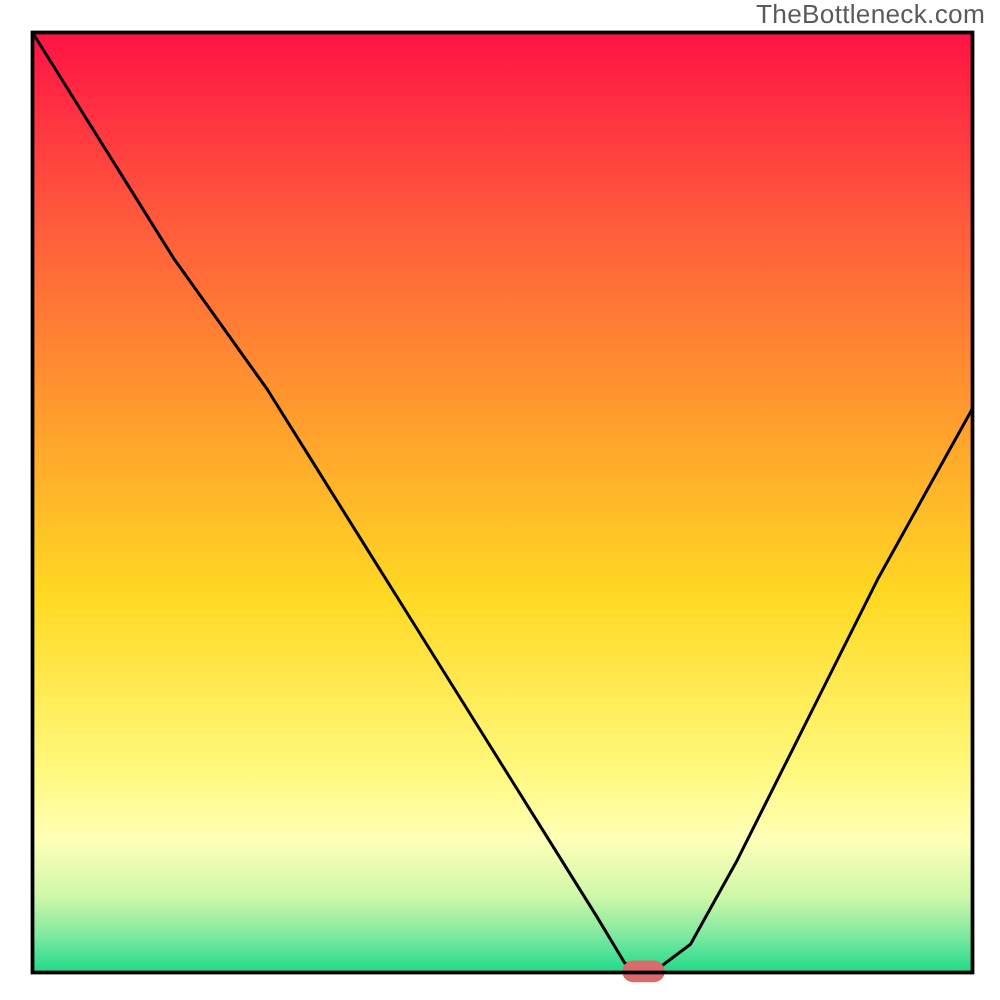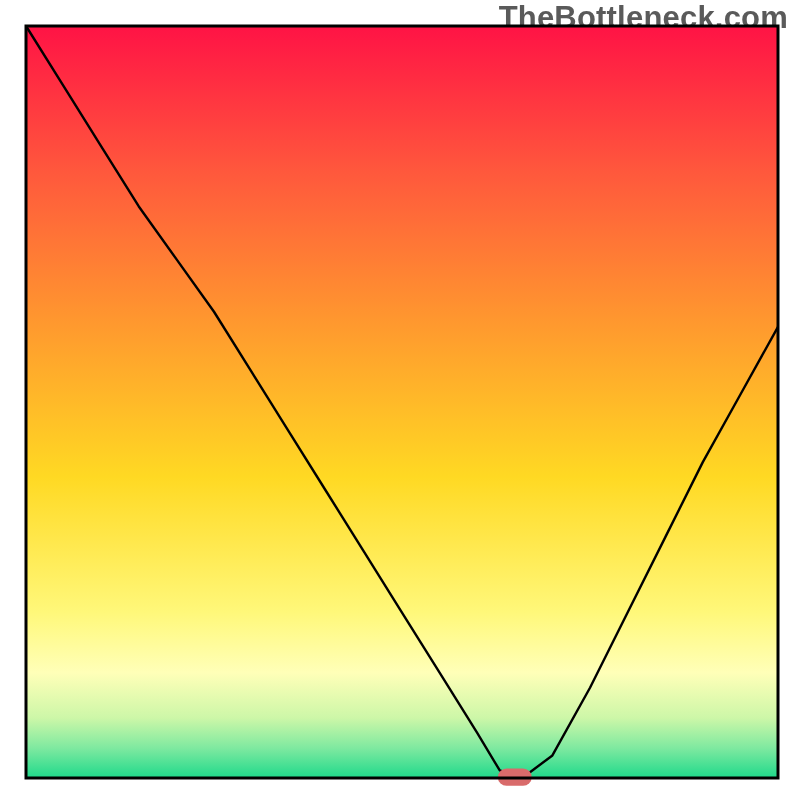--- a/index.html
+++ b/index.html
@@ -12,22 +12,22 @@
   }
   .wrapper {
     position: relative;
     width: 800px;
     height: 800px;
   }
   .attribution {
     position: absolute;
     top: 0px;
     right: 12px;
-    font-size: 31px;
-    font-weight: 700;
+    font-size: 21px;
+    font-weight: 400;
     color: #5a5a5a;
     letter-spacing: 0.2px;
   }
   svg.chart {
     position: absolute;
     left: 0;
     top: 0;
   }
 </style>
 </head>

